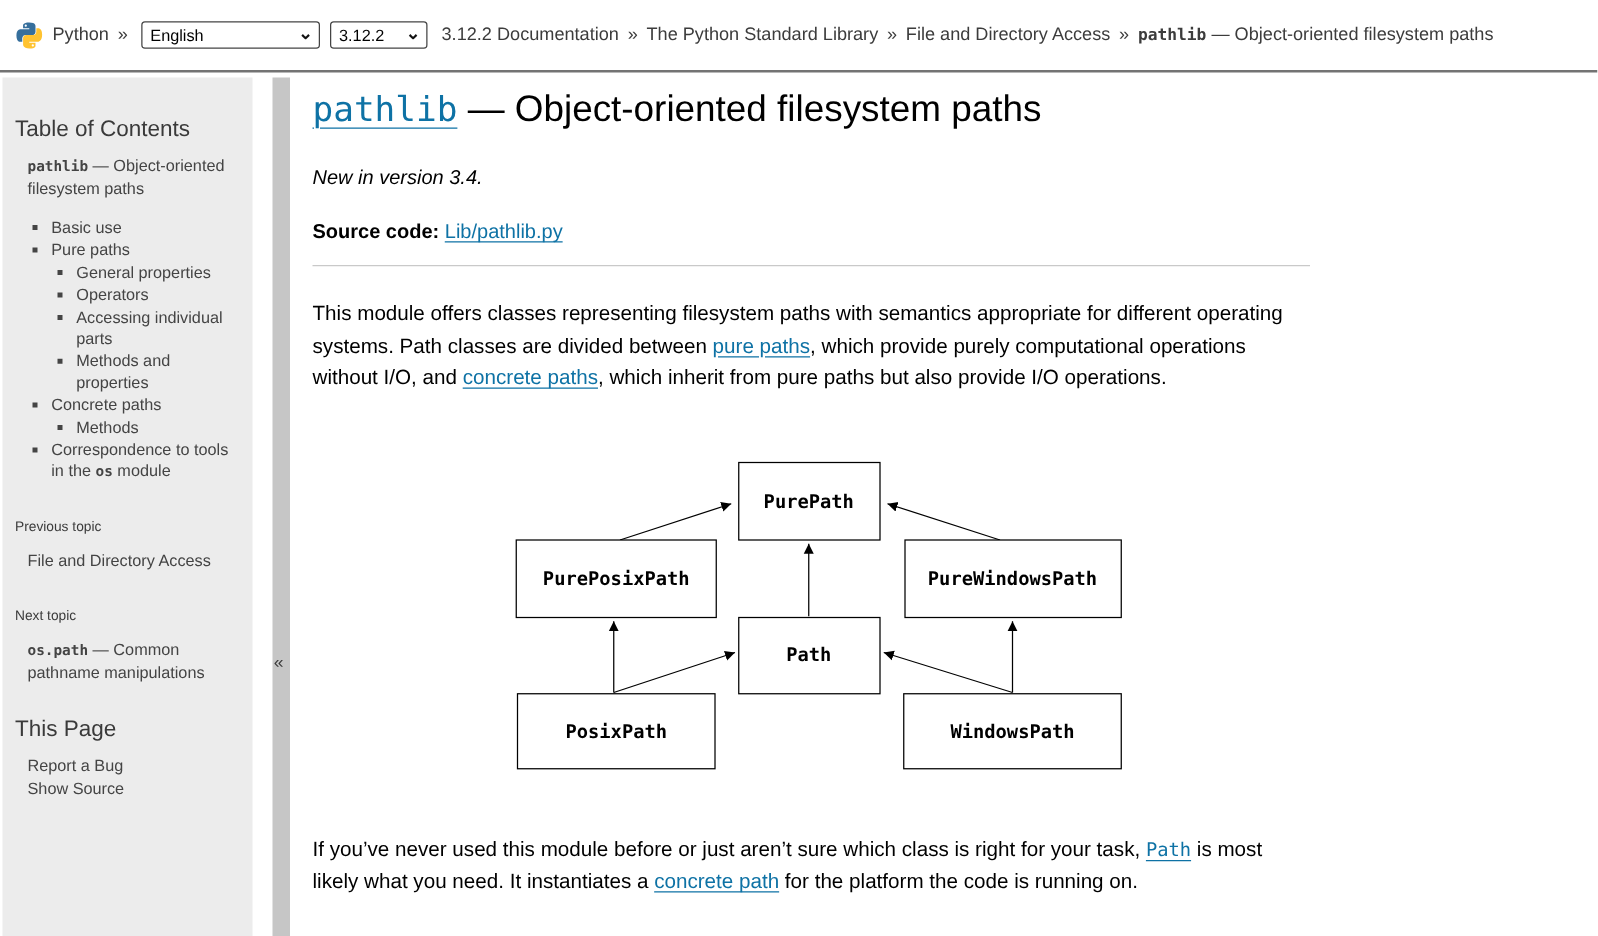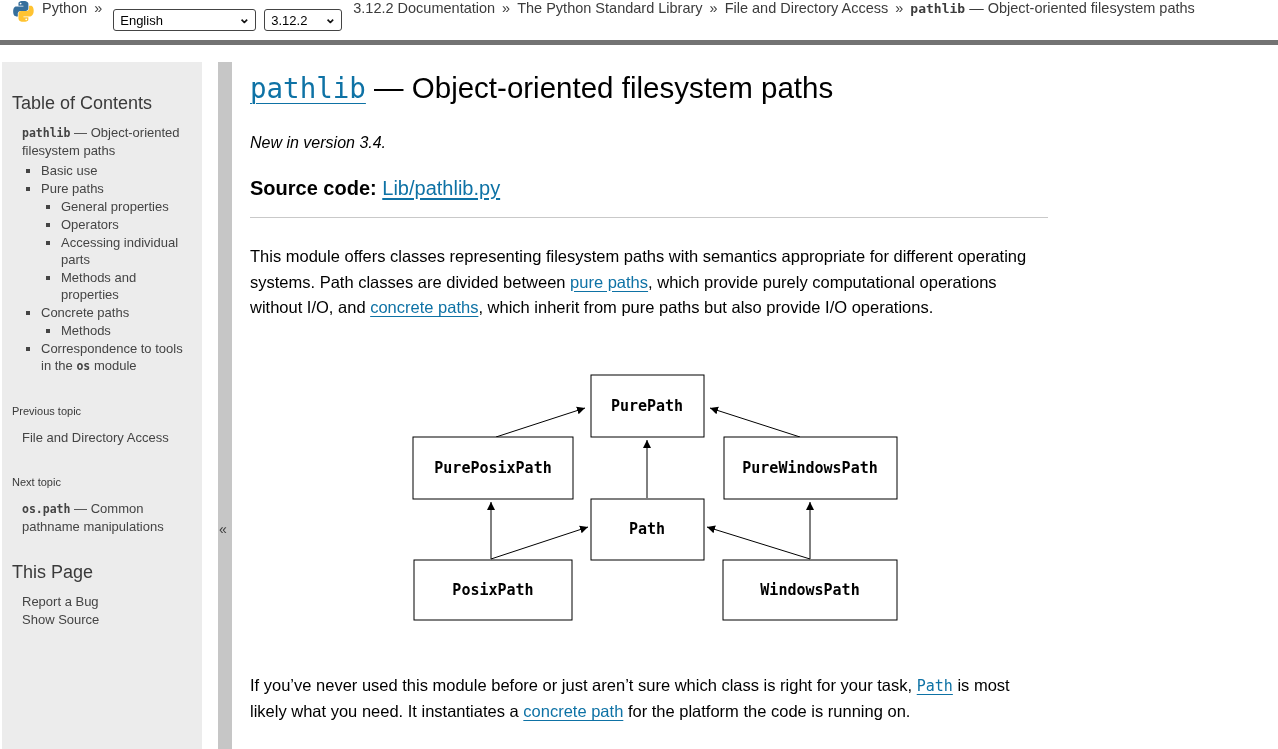--- a/index.html
+++ b/index.html
@@ -5,22 +5,22 @@
   * { box-sizing: border-box; }
   html,body { margin:0; padding:0; }
   body {
     width:1278px; height:749px; overflow:hidden; position:relative;
     background:#fff; font-family:"Liberation Sans", sans-serif; color:#000;
   }
   a { cursor:pointer; }
 
   
   .topbar {
-    height:45px; border-bottom:5px solid #737373;
-    display:flex; padding:0 12px;
+    height:58px; border-bottom:2px solid #737373;
+    display:flex; align-items:center; padding:0 12px;
     font-size:14.5px; color:#3c3c3c; white-space:nowrap;
   }
   .topbar a { color:#3c3c3c; text-decoration:none; }
   .logo { display:inline-flex; margin-right:7px; }
   .logo svg { width:23px; height:23px; display:block; }
   .sep { margin:0 7px; }
   .mono-bold { font-family:"DejaVu Sans Mono", monospace; font-weight:bold; font-size:13px; }
   .select-wrap { position:relative; display:inline-flex; align-items:center; margin:0 4px; }
   .sel {
     appearance:none; -webkit-appearance:none; -moz-appearance:none;
@@ -40,21 +40,21 @@
   .sidebar {
     position:absolute; left:2px; top:62px; bottom:0; width:200px;
     background:#ececec; color:#444; padding:30px 8px 10px 10px;
     font-size:13px; line-height:17px;
   }
   .sidebar a { color:#444; text-decoration:none; }
   .sidebar h3 { font-size:18px; font-weight:400; color:#3a3a3a; margin:0 0 10px; line-height:22px; }
   .sidebar h4 { font-size:11px; font-weight:400; color:#3a3a3a; margin:26px 0 7px; line-height:21px; }
   .sb-code { font-family:"DejaVu Sans Mono", monospace; font-weight:bold; font-size:11.5px; }
   .toc-root { margin:0 0 2px; padding-left:10px; }
-  ul.toc-l1 { margin:3px 0 0; padding-left:29px; list-style:square; }
+  ul.toc-l1 { margin:14px 0 0; padding-left:29px; list-style:square; }
   ul.toc-l1 li { margin:1px 0; }
   ul.toc-l2 { margin:1px 0 1px; padding-left:20px; list-style:square; }
   .sb-p { margin:0; padding-left:10px; }
   ul.plain { list-style:none; margin:8px 0 0; padding-left:10px; }
   ul.plain li { margin:1px 0; }
 
   .sb-divider {
     position:absolute; left:218px; top:62px; bottom:0; width:14px;
     background:#c6c6c6; cursor:pointer;
   }
@@ -62,21 +62,21 @@
     position:absolute; top:460px; left:1px;
     color:#3d3d3d; font-size:14px; line-height:14px;
   }
 
   
   .content { position:absolute; left:250px; top:45px; width:798px; padding-top:25px; }
   .content h1 { margin:0; font-size:29.5px; font-weight:400; color:#000; line-height:36px; }
   .content h1 code { font-family:"DejaVu Sans Mono", monospace; font-size:27.5px; }
   .content h1 a { color:#0e72a5; text-decoration:underline; text-underline-offset:5px; text-decoration-thickness:1px; }
   .vnote { font-style:italic; font-size:16px; margin:28px 0 25px; }
-  .source-line { font-size:20px; margin:0 0 17px; }
+  .source-line { font-size:16px; margin:0 0 17px; }
   a.txt-link { color:#0e72a5; text-decoration:underline; text-underline-offset:2.5px; }
   .content hr { border:none; border-top:1px solid #c9c9c9; margin:0 0 26px; height:0; }
   .body-p { font-size:16.5px; line-height:25.5px; margin:0 0 26px; color:#000; }
   a.code-link { font-family:"DejaVu Sans Mono", monospace; font-size:15px; color:#0e72a5; text-decoration:underline; text-underline-offset:2.5px; }
 
   figure.diagram { margin:52px 0 50px; display:flex; justify-content:center; }
   .diagram rect { fill:#fff; stroke:#000; stroke-width:1; }
   .diagram line { stroke:#000; stroke-width:1; }
   .diagram text {
     font-family:"DejaVu Sans Mono", monospace; font-weight:bold; font-size:15px;

